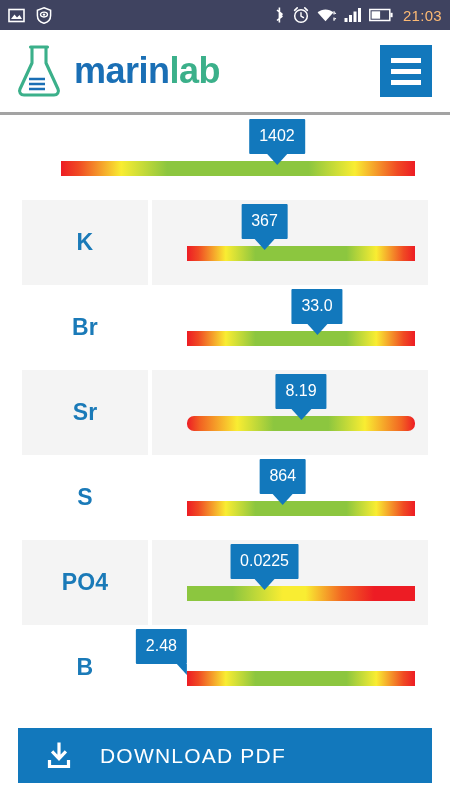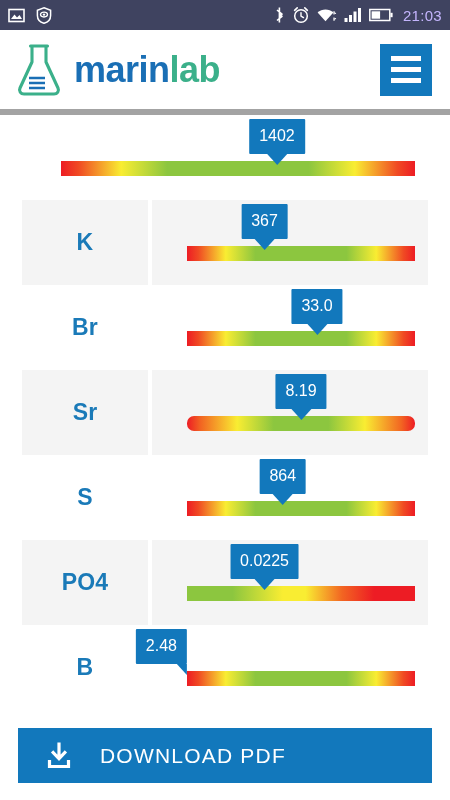--- a/index.html
+++ b/index.html
@@ -14,31 +14,31 @@
   .statusbar {
     height: 30px;
     background: #3f4360;
     display: flex;
     align-items: center;
     padding: 0 8px;
     color: #ffffff;
   }
   .sb-left { display: flex; align-items: center; gap: 11px; }
   .sb-right { margin-left: auto; display: flex; align-items: center; gap: 7px; }
-  .sb-clock { font-size: 15px; color: #c4b5fd; letter-spacing: .3px; margin-left: 3px; }
+  .sb-clock { font-size: 15px; color: #fdba74; letter-spacing: .3px; margin-left: 3px; }
   .sb-ic { display: block; }
 
   
   .header {
     height: 85px;
     background: #ffffff;
     display: flex;
     align-items: center;
     padding: 0 18px 0 14px;
-    border-bottom: 6px solid #a3a3a3;
+    border-bottom: 3px solid #a3a3a3;
     position: relative;
   }
   .brand { display: flex; align-items: center; gap: 10px; }
   .wordmark { font-size: 36px; font-weight: 700; letter-spacing: -.5px; }
   .wm-a { color: #1a6fb5; }
   .wm-b { color: #3bb08a; }
   .menu-btn {
     margin-left: auto;
     width: 52px; height: 52px;
     background: #1278bc;

